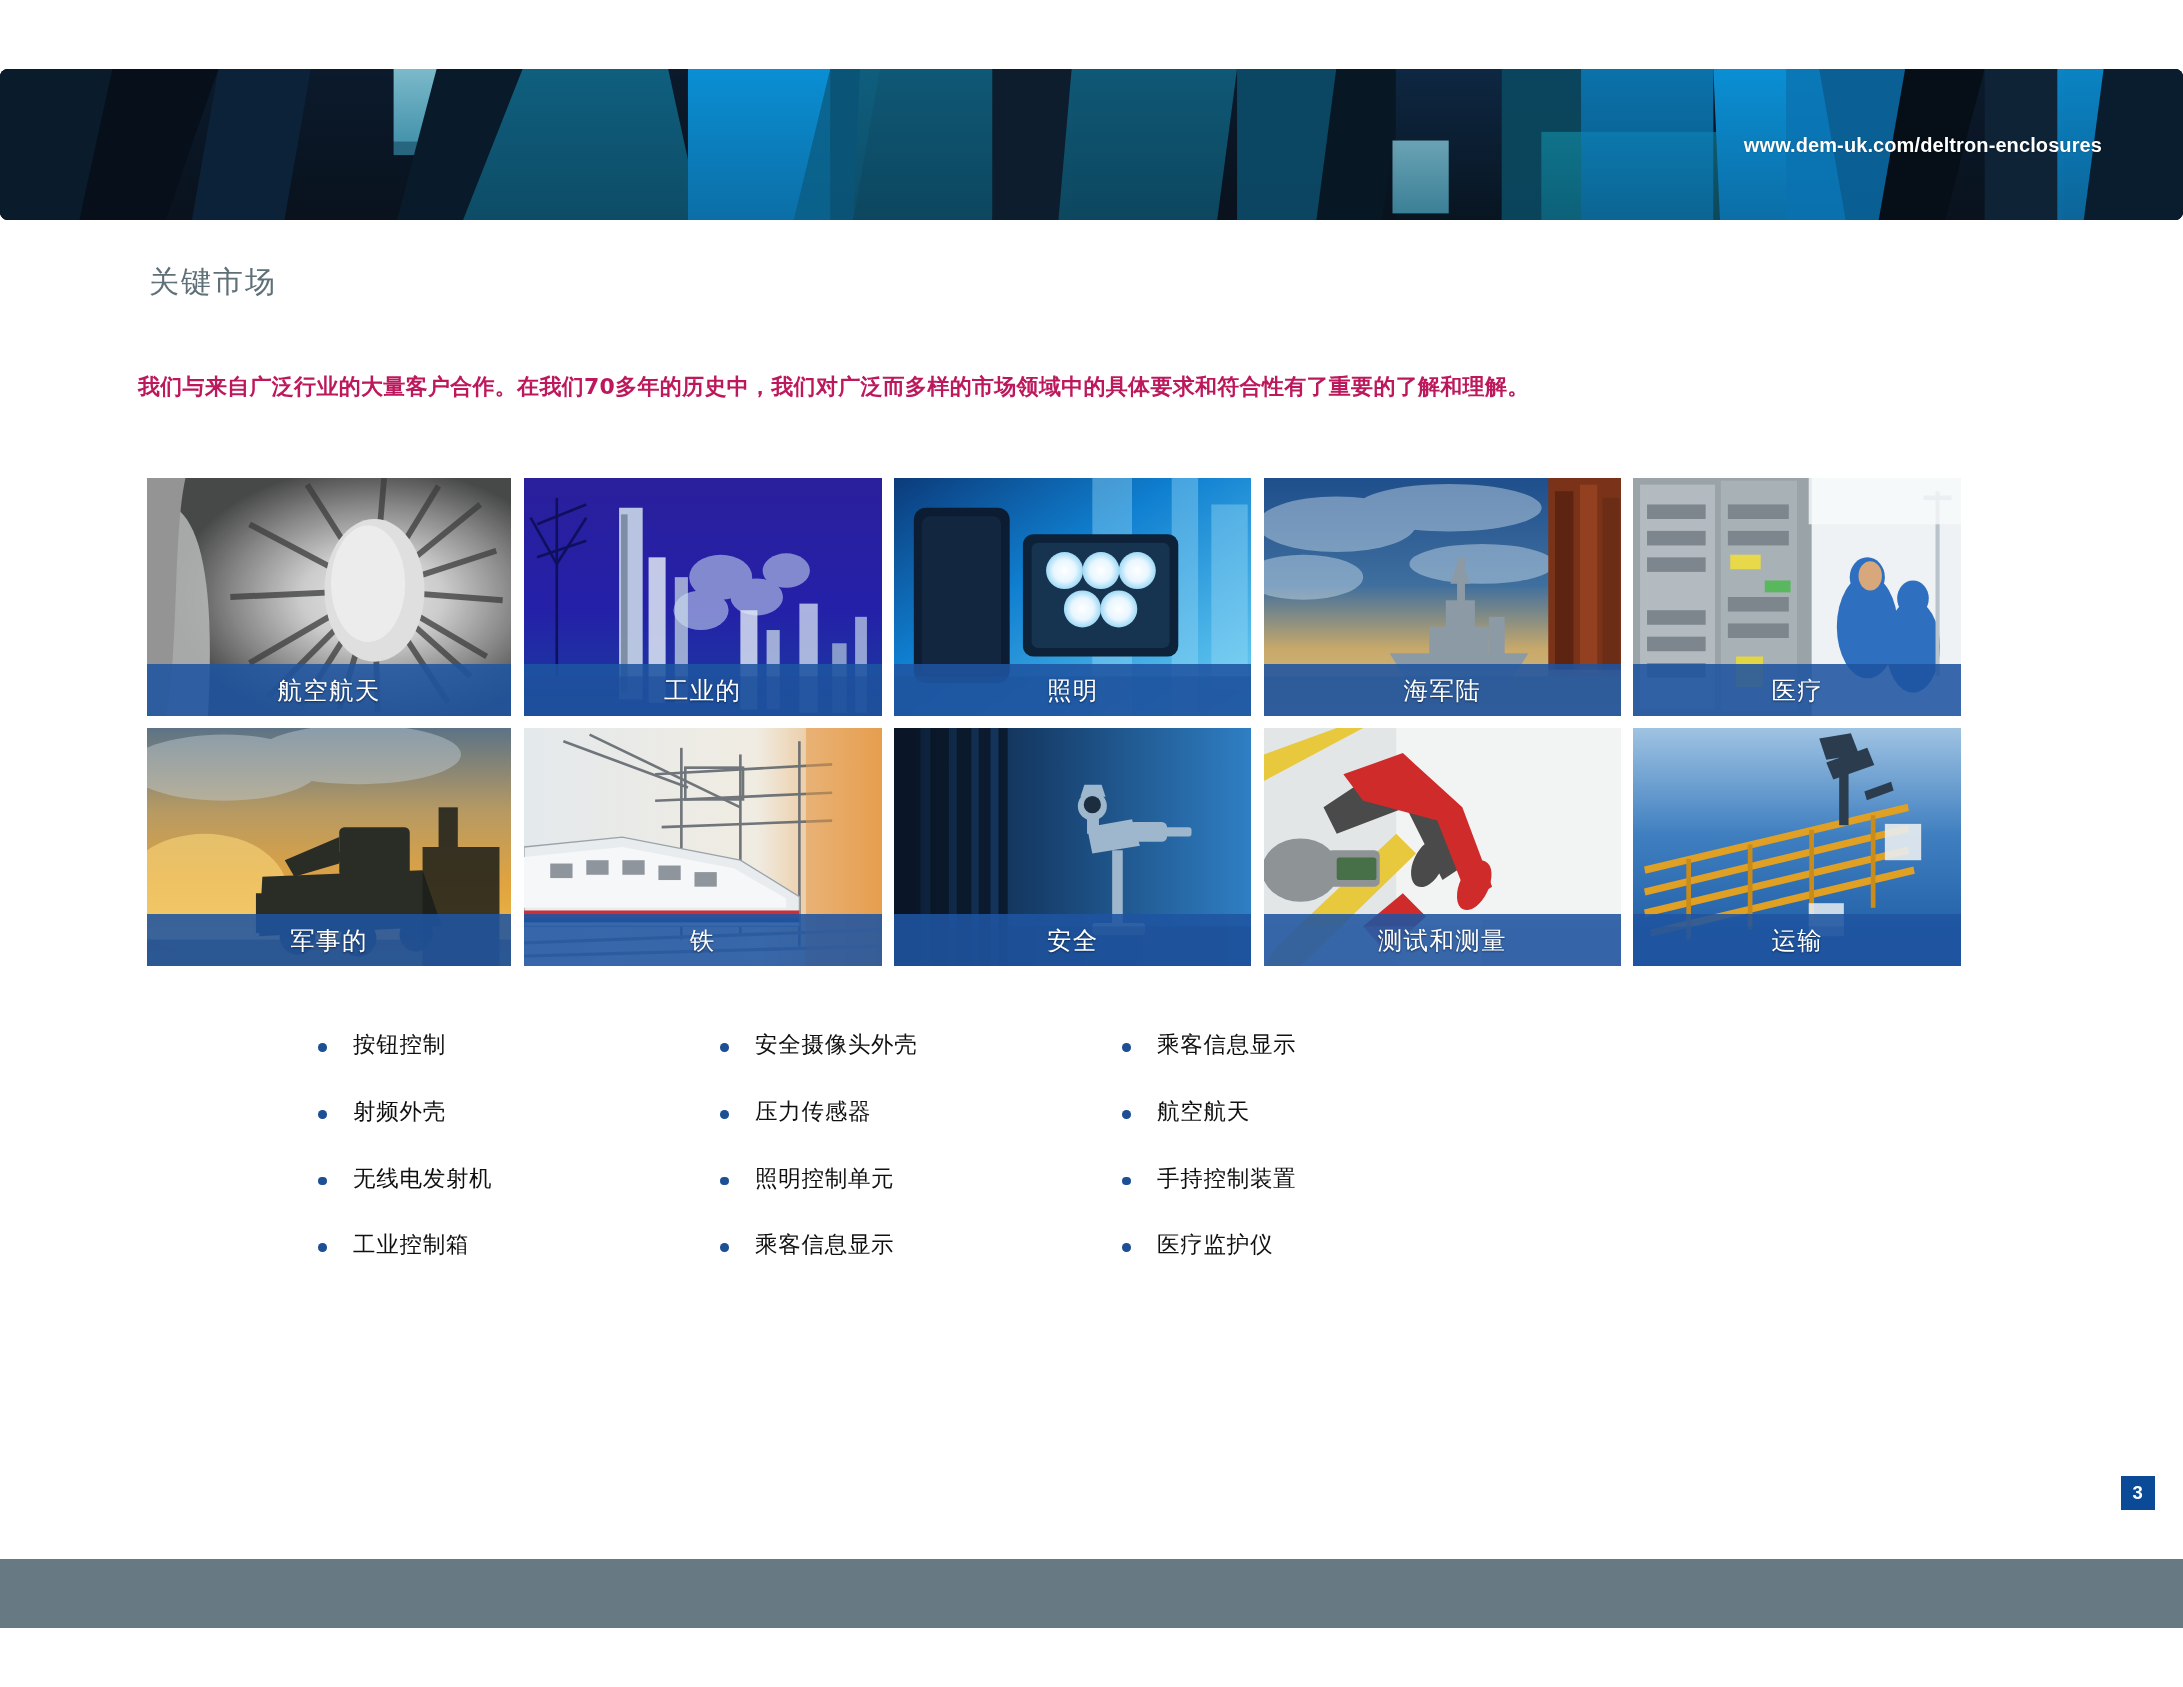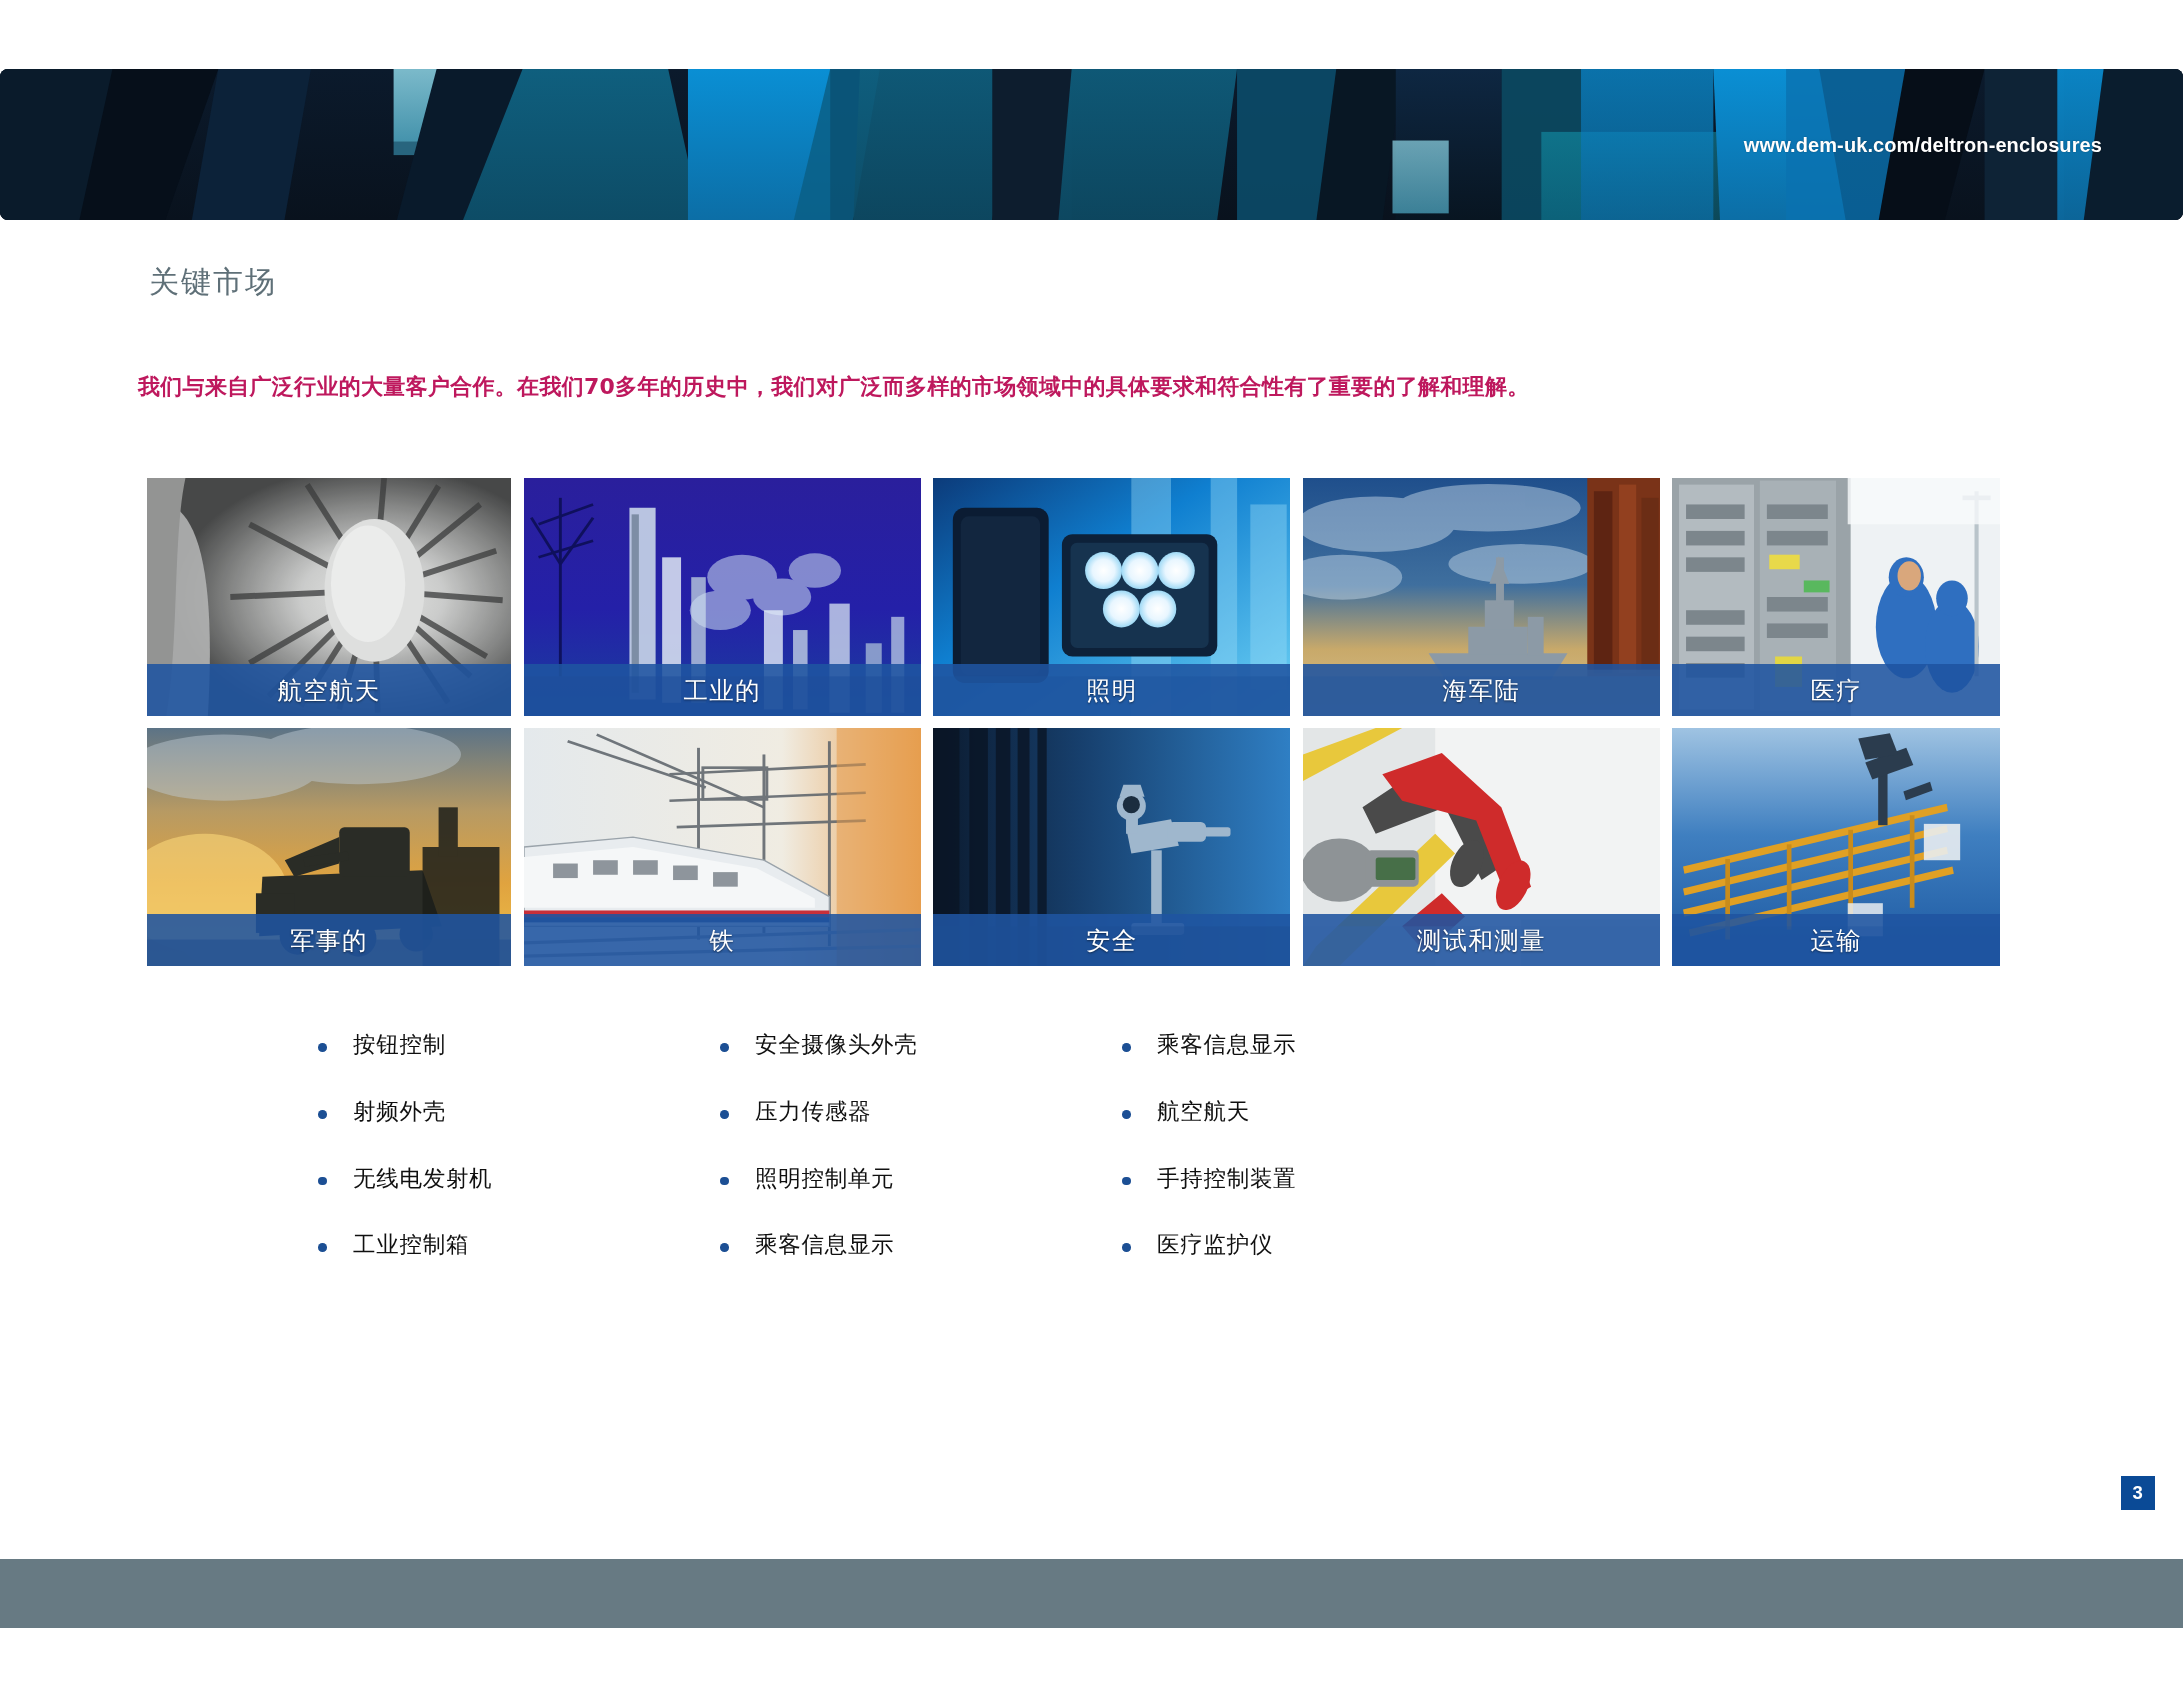--- a/index.html
+++ b/index.html
@@ -44,21 +44,21 @@
   .tile .caption{
     position:absolute;left:0;bottom:0;width:100%;height:52px;
     background:rgba(31,84,160,.88);
     display:flex;align-items:center;justify-content:center;
     color:#ffffff;font-size:24.5px;letter-spacing:1.3px;
     font-family:"DejaVu Sans",sans-serif;
     text-shadow:0 0.7px 2px rgba(0,0,0,.5);
     z-index:5;
   }
   .tile.w-lg{width:364px;}
-  .tile.w-md{width:397px;}
+  .tile.w-md{width:358px;}
   .tile.w-sm{width:357px;text-align:right;}
   .tile.w-xs{width:328px;}
 
   
   .bullets{position:absolute;left:318px;top:1032px;display:flex;gap:84px;}
   .bullet-col{width:318px;}
   .bullet-item{
     display:flex;align-items:flex-start;margin-bottom:42px;
     font-size:22.5px;color:#101010;line-height:1.1;
     font-family:"DejaVu Sans",sans-serif;letter-spacing:0.7px;font-weight:300;

